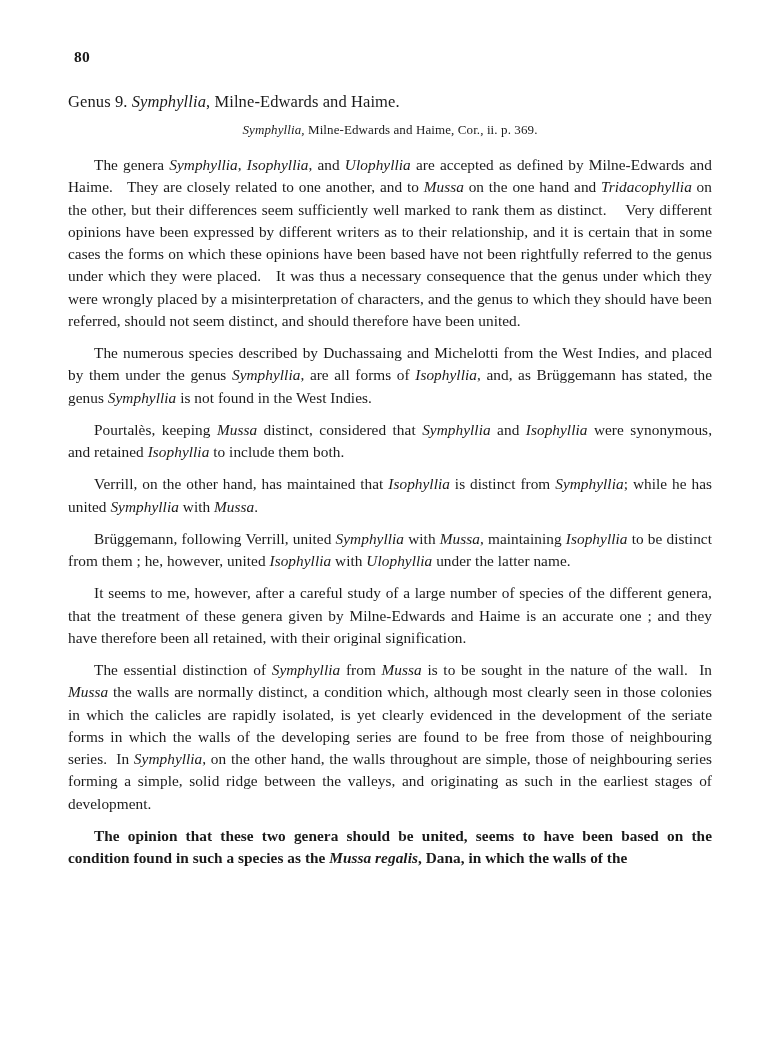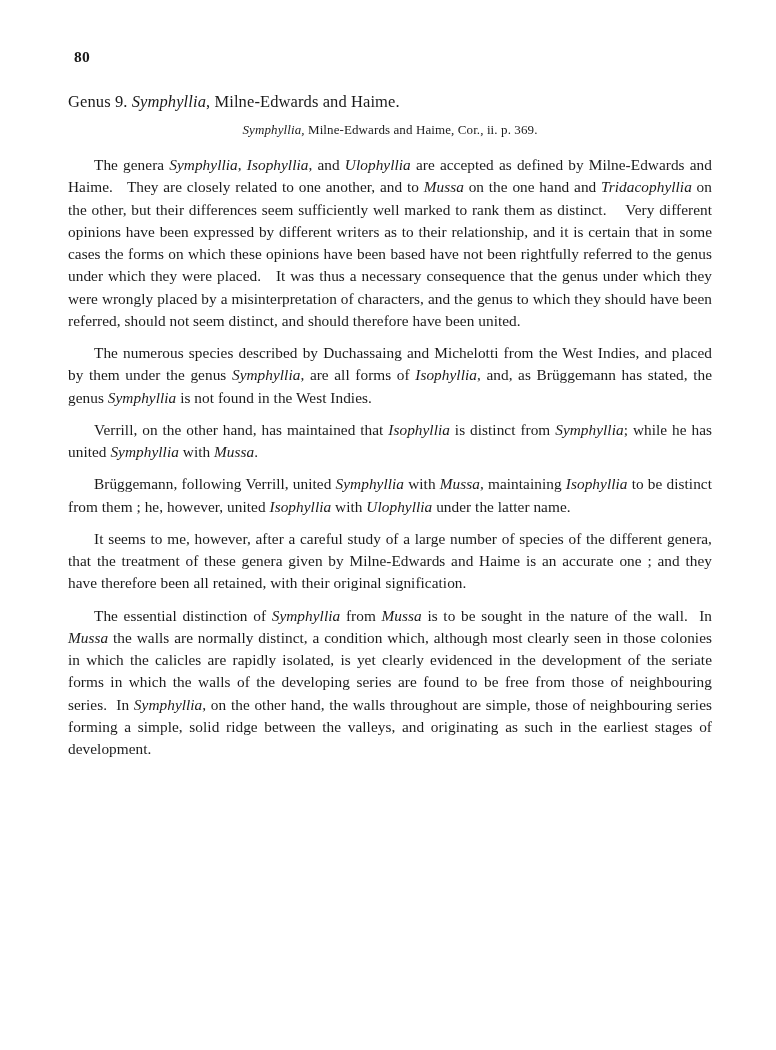--- a/index.html
+++ b/index.html
@@ -98,20 +98,22 @@
       <span>Genus 9. </span><span class="it">Symphyllia</span><span>, Milne-Edwards and Haime.</span>
     </div>
 
     <div class="ref-line">
       <span class="it">Symphyllia</span><span>, Milne-Edwards and Haime, Cor., ii. p. 369.</span>
     </div>
 
     <div id="paras">
         <p class="body indent">The genera <i>Symphyllia</i>, <i>Isophyllia</i>, and <i>Ulophyllia</i> are accepted as defined by Milne-Edwards and Haime.&nbsp;&nbsp; They are closely related to one another, and to <i>Mussa</i> on the one hand and <i>Tridacophyllia</i> on the other, but their differences seem sufficiently well marked to rank them as distinct.&nbsp;&nbsp;&nbsp; Very different opinions have been expressed by different writers as to their relationship, and it is certain that in some cases the forms on which these opinions have been based have not been rightfully referred to the genus under which they were placed.&nbsp;&nbsp; It was thus a necessary consequence that the genus under which they were wrongly placed by a misinterpretation of characters, and the genus to which they should have been referred, should not seem distinct, and should therefore have been united.</p>
         <p class="body indent">The numerous species described by Duchassaing and Michelotti from the West Indies, and placed by them under the genus <i>Symphyllia</i>, are all forms of <i>Isophyllia</i>, and, as Brüggemann has stated, the genus <i>Symphyllia</i> is not found in the West Indies.</p>
+        <p class="body indent">Pourtalès, keeping <i>Mussa</i> distinct, considered that <i>Symphyllia</i> and <i>Isophyllia</i> were synonymous, and retained <i>Isophyllia</i> to include them both.</p>
         <p class="body indent">Verrill, on the other hand, has maintained that <i>Isophyllia</i> is distinct from <i>Symphyllia</i>; while he has united <i>Symphyllia</i> with <i>Mussa</i>.</p>
         <p class="body indent">Brüggemann, following Verrill, united <i>Symphyllia</i> with <i>Mussa</i>, maintaining <i>Isophyllia</i> to be distinct from them ; he, however, united <i>Isophyllia</i> with <i>Ulophyllia</i> under the latter name.</p>
         <p class="body indent">It seems to me, however, after a careful study of a large number of species of the different genera, that the treatment of these genera given by Milne-Edwards and Haime is an accurate one ; and they have therefore been all retained, with their original signification.</p>
         <p class="body indent">The essential distinction of <i>Symphyllia</i> from <i>Mussa</i> is to be sought in the nature of the wall.&nbsp; In <i>Mussa</i> the walls are normally distinct, a condition which, although most clearly seen in those colonies in which the calicles are rapidly isolated, is yet clearly evidenced in the development of the seriate forms in which the walls of the developing series are found to be free from those of neighbouring series.&nbsp; In <i>Symphyllia</i>, on the other hand, the walls throughout are simple, those of neighbouring series forming a simple, solid ridge between the valleys, and originating as such in the earliest stages of development.</p>
+        <p class="body indent last-para">The opinion that these two genera should be united, seems to have been based on the condition found in such a species as the <i>Mussa regalis</i>, Dana, in which the walls of the</p>
       </div>
 
   </div>
 </div>
 
 </body></html>

